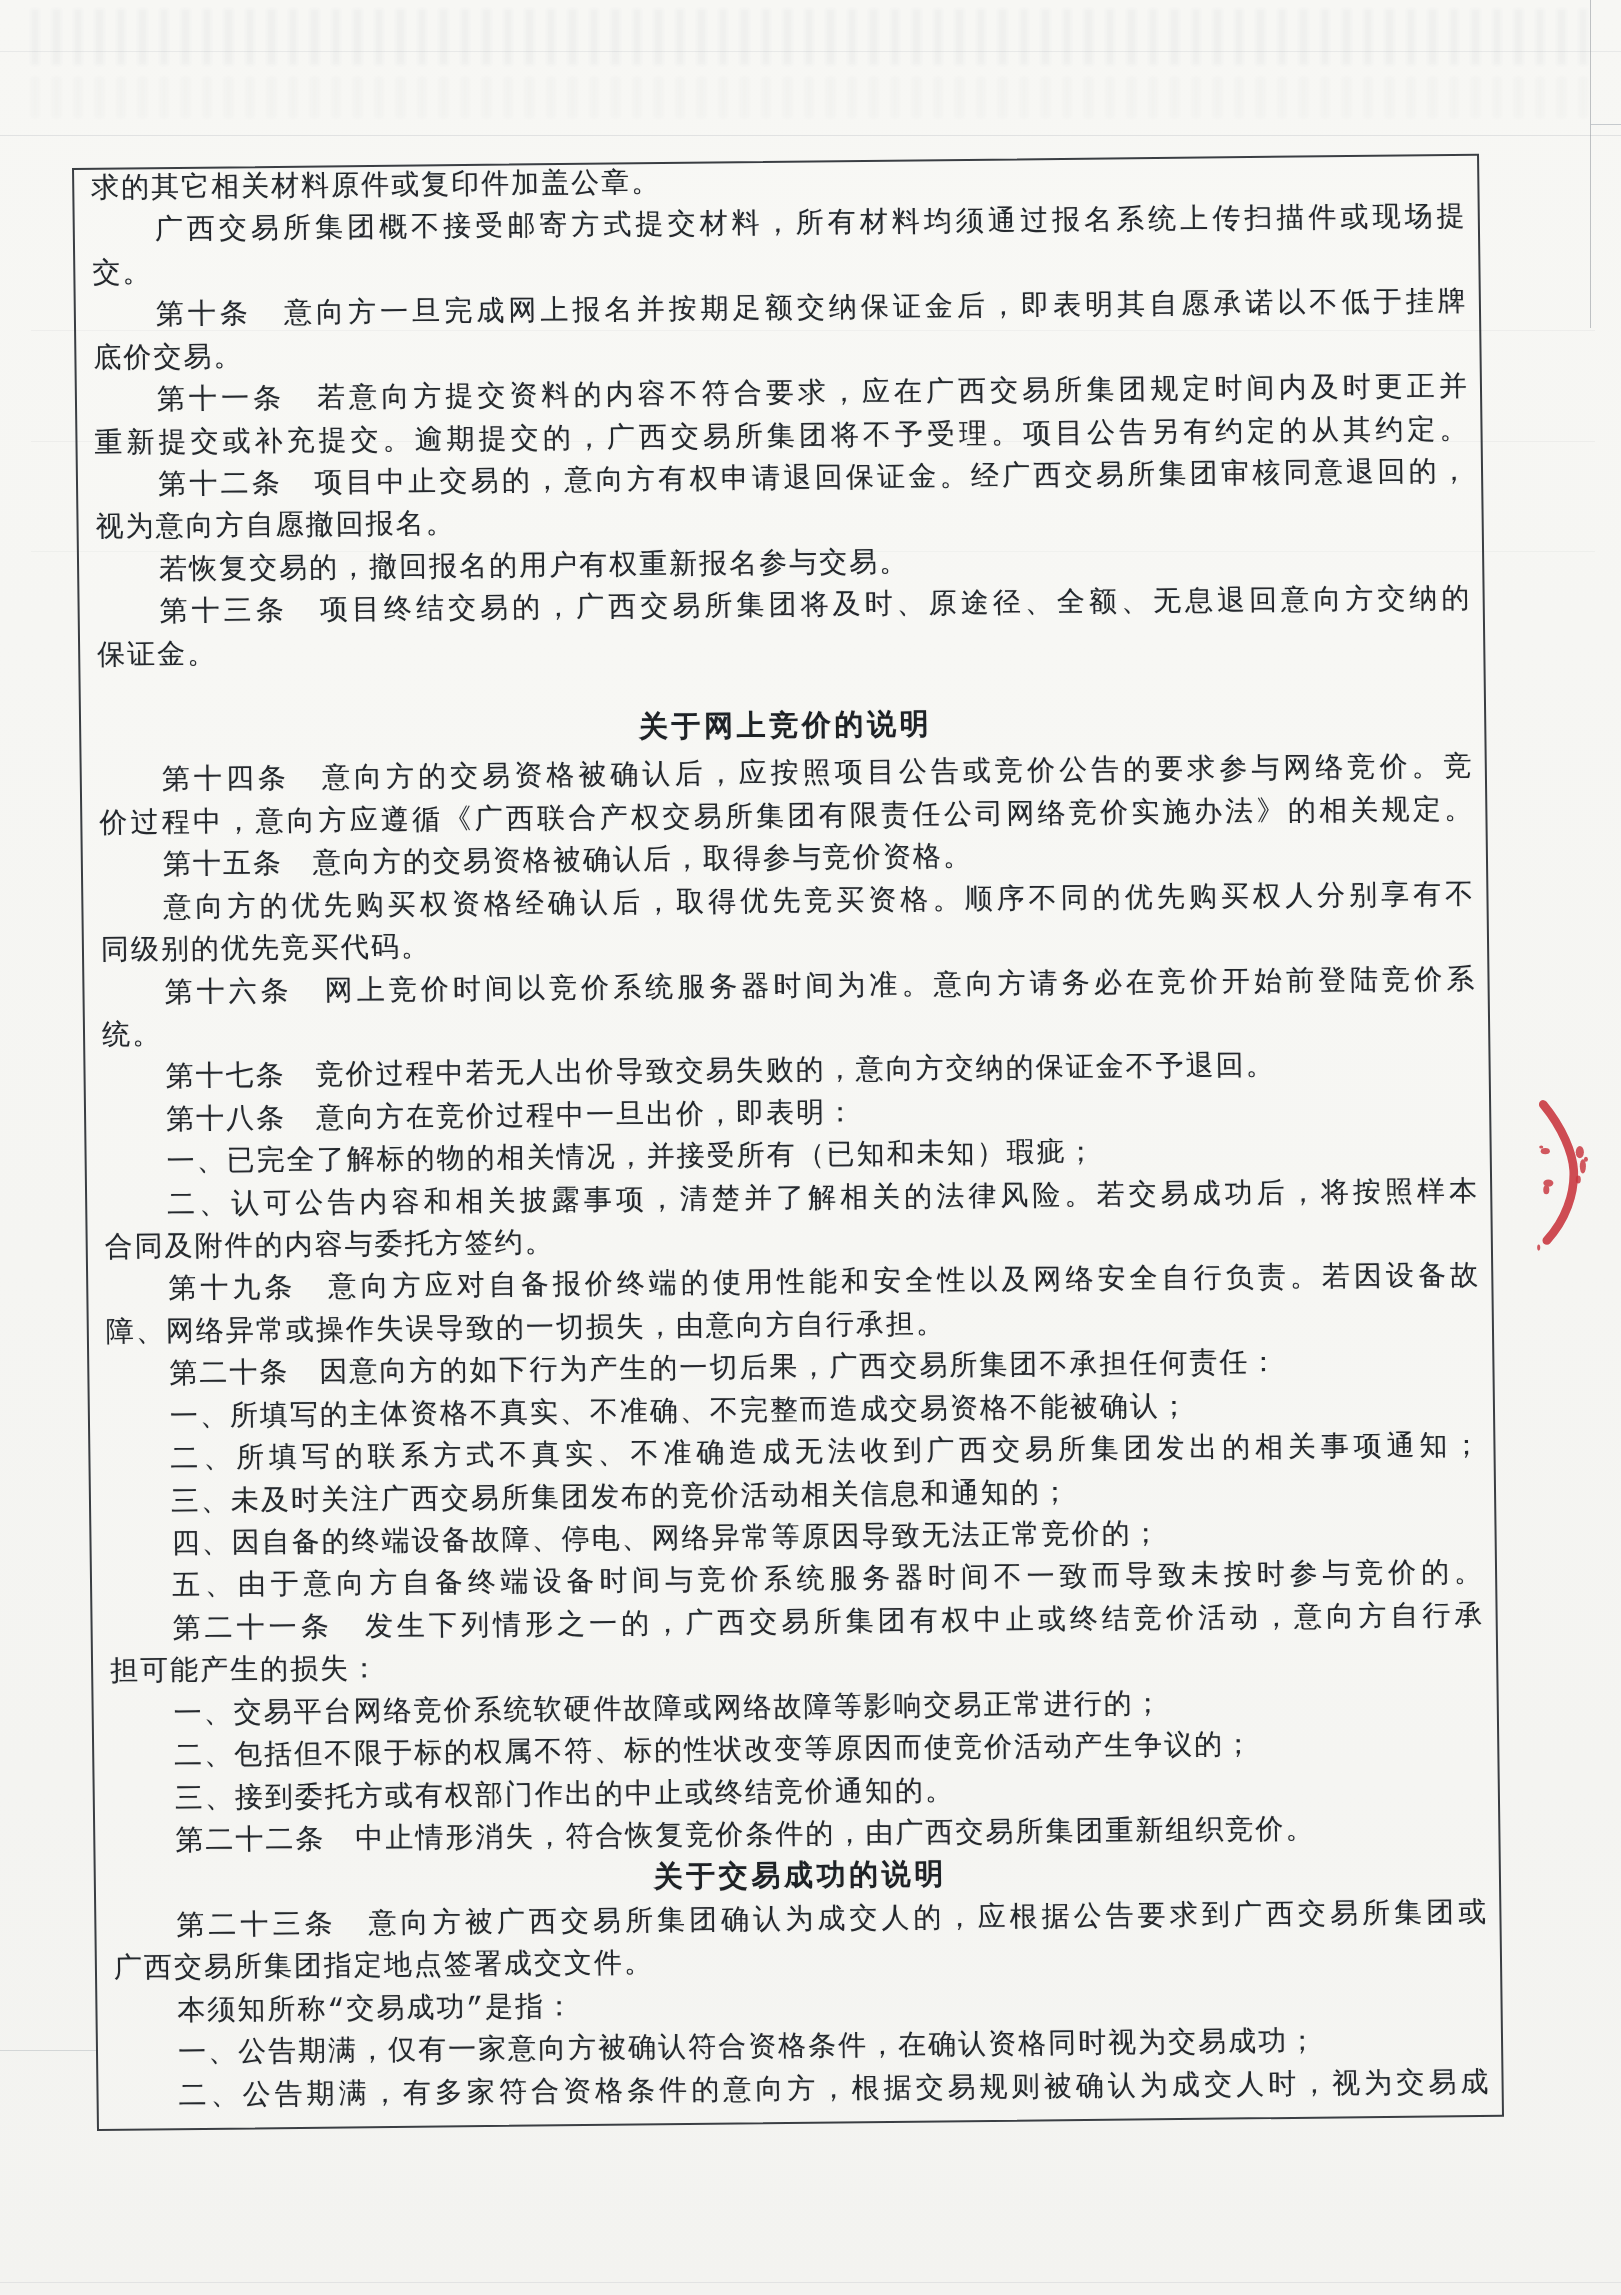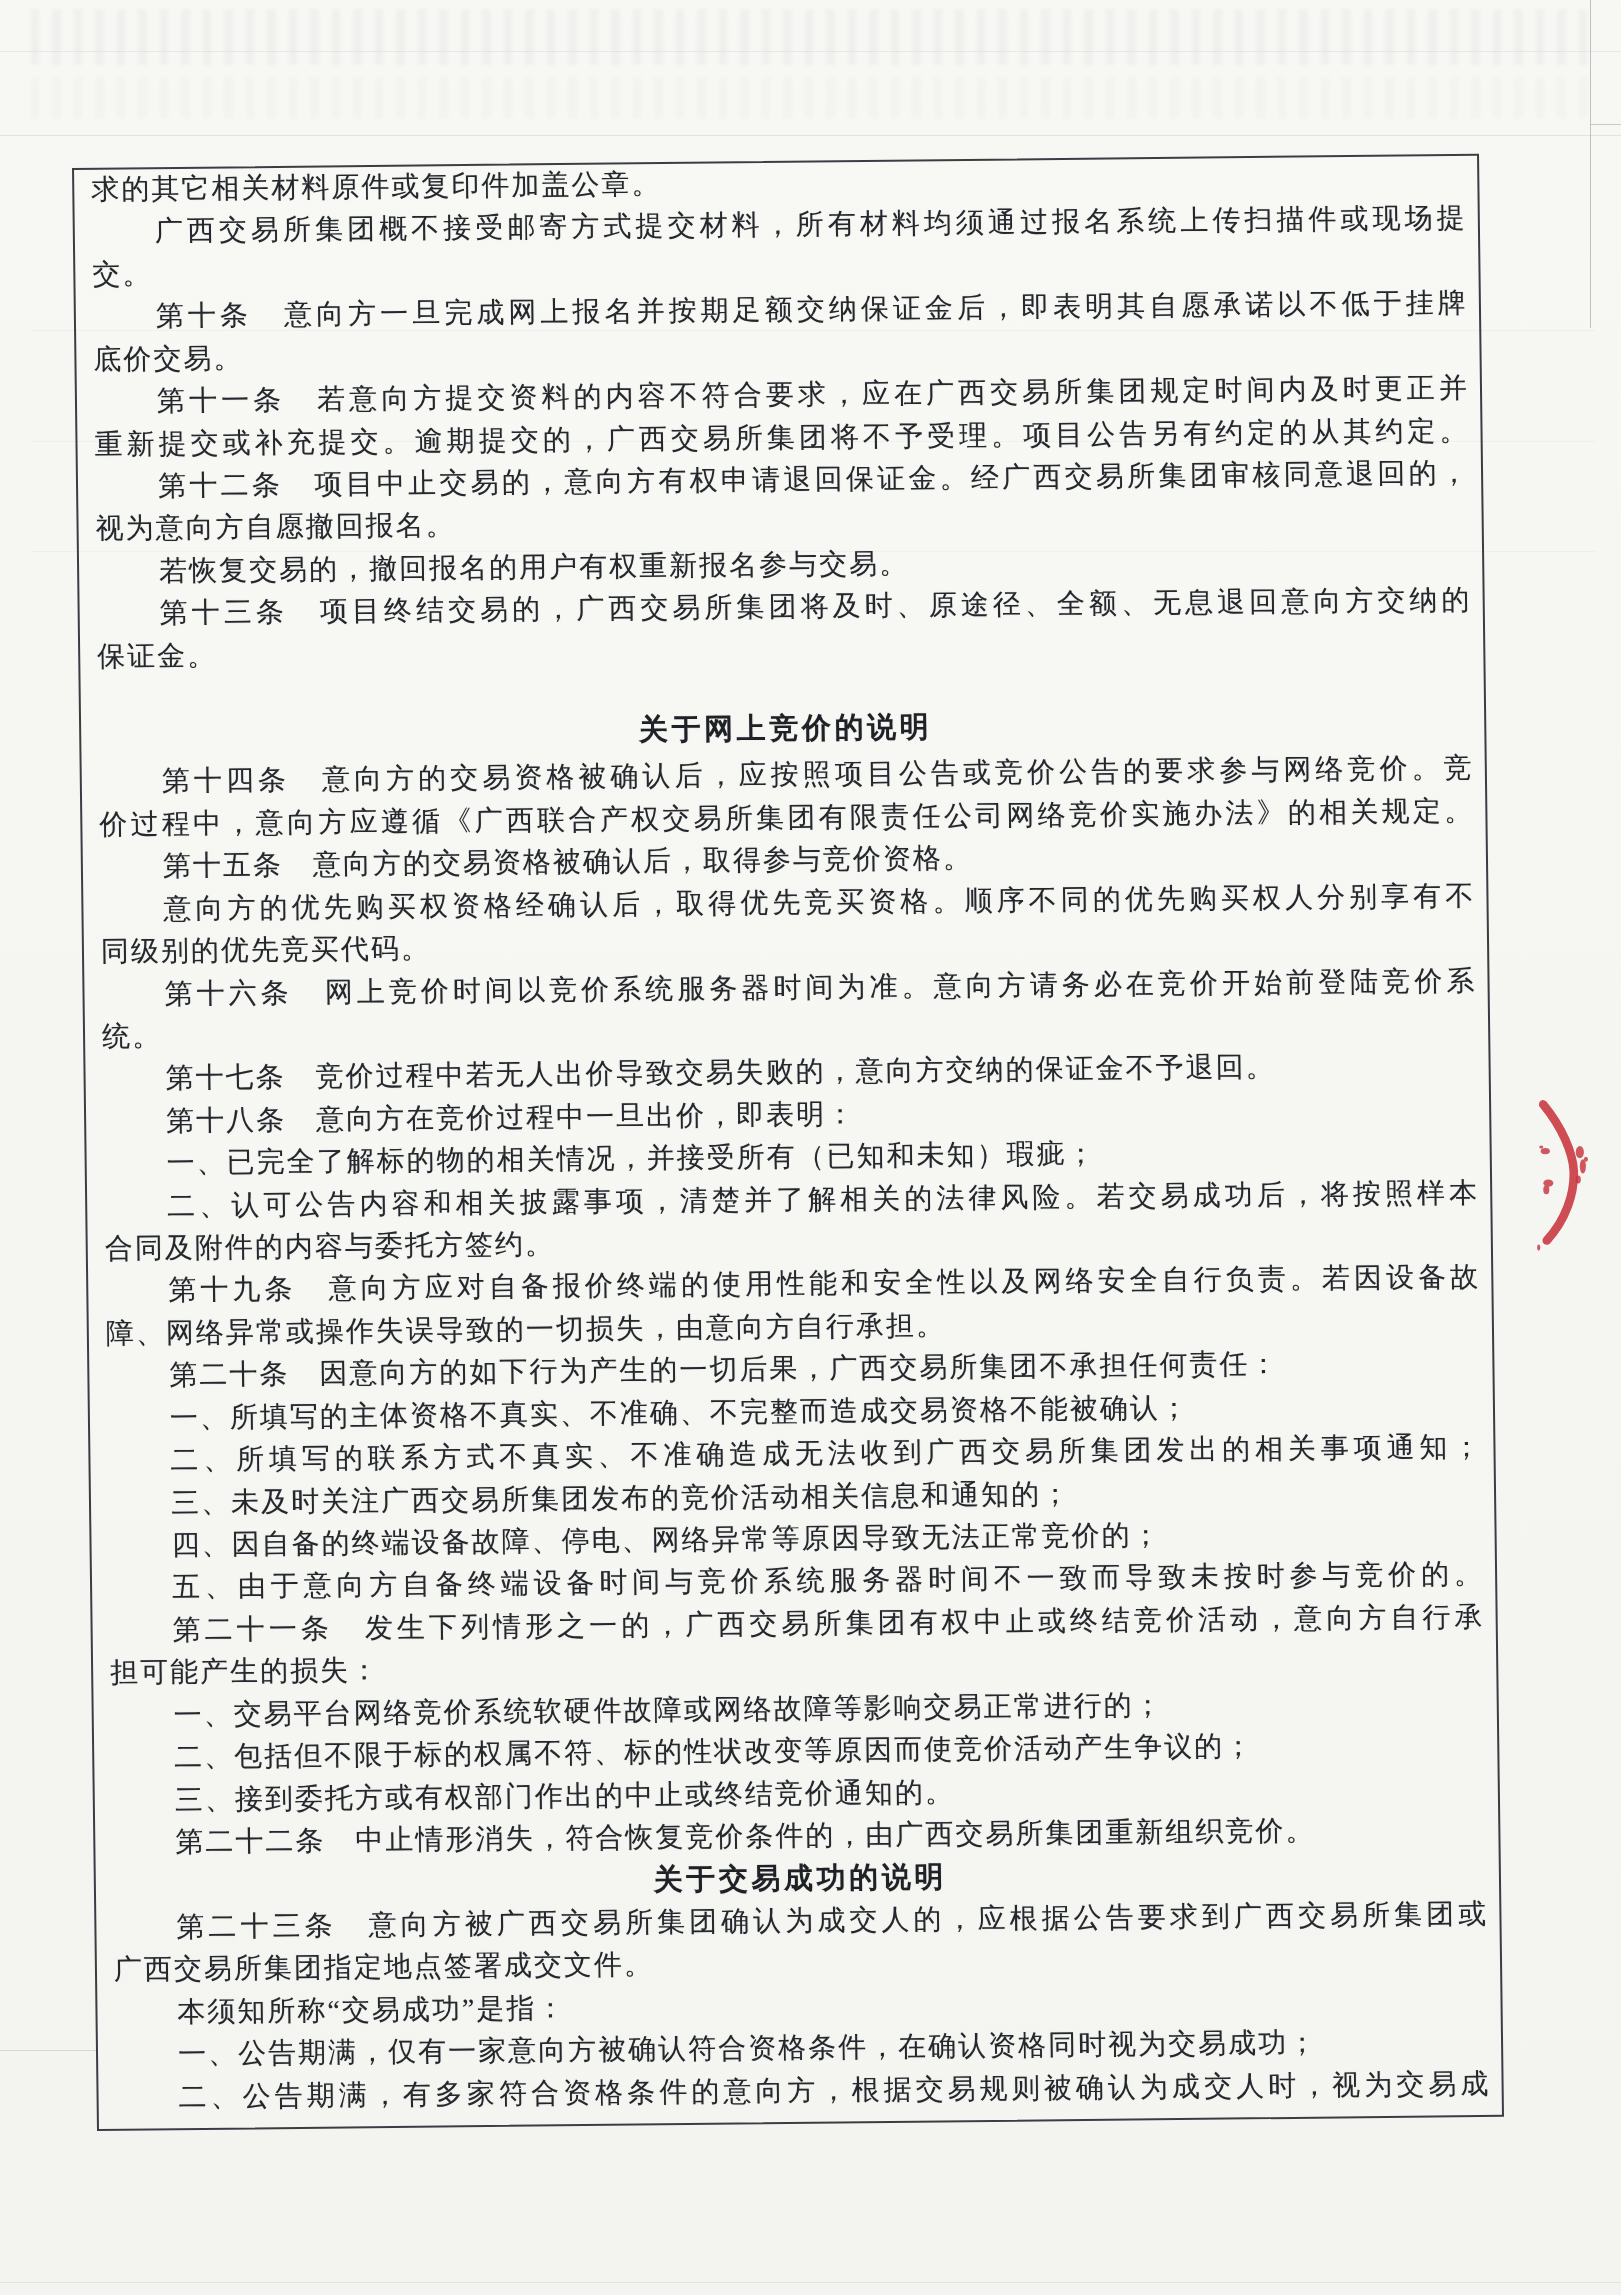--- a/index.html
+++ b/index.html
@@ -2,21 +2,21 @@
 <html style="font-size:8.2px"><head>
 <meta charset="utf-8">
 <title>scan</title>
 <style>
   html,body{margin:0;padding:0;background:#e9e9e7;}
   .scan-page{
     position:relative;
     width:1622px;height:2295px;
     background:linear-gradient(180deg,#f7f7f4 0%,#f5f5f2 55%,#f3f3f0 100%);
     overflow:hidden;
-    font-family:Liberation Serif, serif;
+    font-family:Liberation Mono, monospace;
   }
   
   .ghost-band{
     position:absolute;left:31px;top:9.2px;width:1559px;height:56px;
     background:repeating-linear-gradient(90deg,rgba(120,130,142,.07) 0 8.2px,rgba(120,130,142,0) 8.2px 21.5px);
     filter:blur(1.5px);opacity:.8;
   }
   .ghost-band.b2{top:77px;height:41px;opacity:.45}
   
   .streak{position:absolute;background:#a9aeb4;height:1px;}

